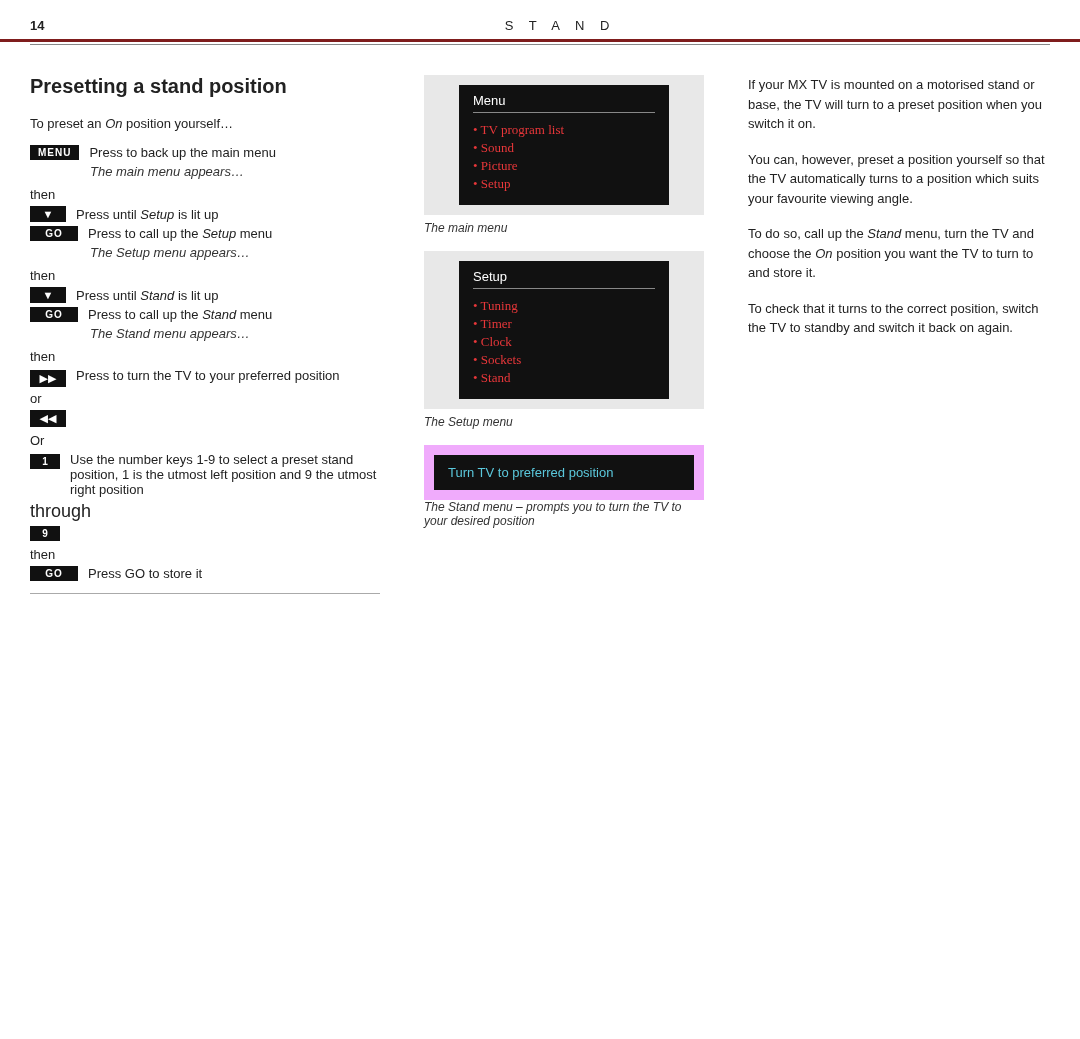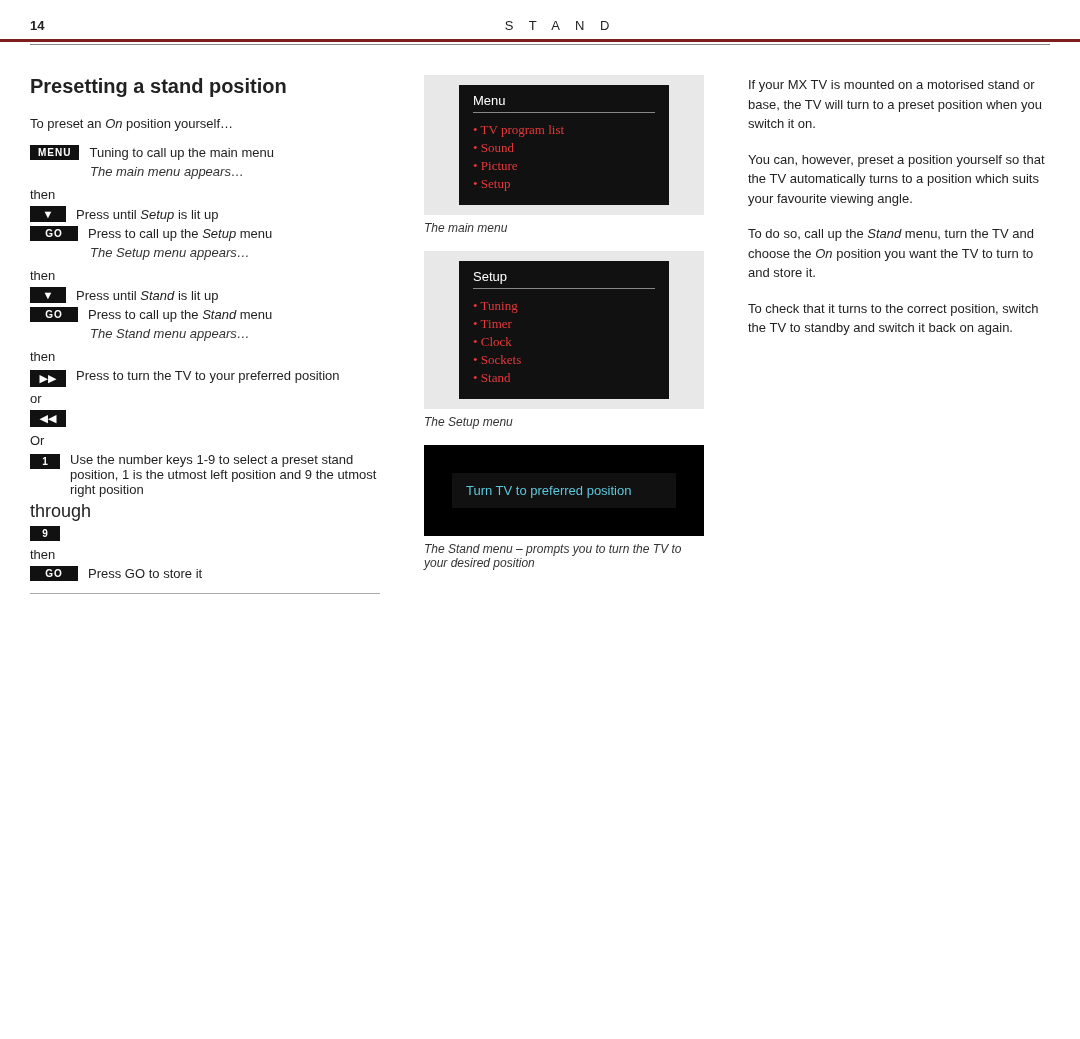--- a/index.html
+++ b/index.html
@@ -170,23 +170,22 @@
       margin-bottom: 6px;
     }
     .stand-menu-box {
       background: #111;
       color: #fff;
       padding: 8px 14px 12px 14px;
       max-width: 210px;
       margin: 0 auto;
     }
     .turn-tv-screen {
-      background: #000000;
-      padding: 28px;
-      margin-bottom: 6px;
+      background: #f0abfc;
+      padding: 10px;
     }
     .turn-tv-bar {
       background: #111;
       padding: 10px 14px;
     }
     .turn-tv-text {
       color: #5bc8dc;
       font-size: 13px;
     }
     
@@ -213,21 +212,21 @@
 <hr class="header-line">
 
 <div class="content">
 
   <div class="left-col">
     <div class="section-title">Presetting a stand position</div>
     <div class="intro-text">To preset an <em>On</em> position yourself…</div>
 
     <div class="step-row">
       <span class="btn-label">MENU</span>
-      <span class="step-desc">Tuning to call up the main menu</span>
+      <span class="step-desc">Press to back up the main menu</span>
     </div>
     <div class="step-note">The main menu appears…</div>
 
     <div class="then-label">then</div>
 
     <div class="step-row">
       <span class="btn-arrow">▼</span>
       <span class="step-desc">Press until <em>Setup</em> is lit up</span>
     </div>
 

